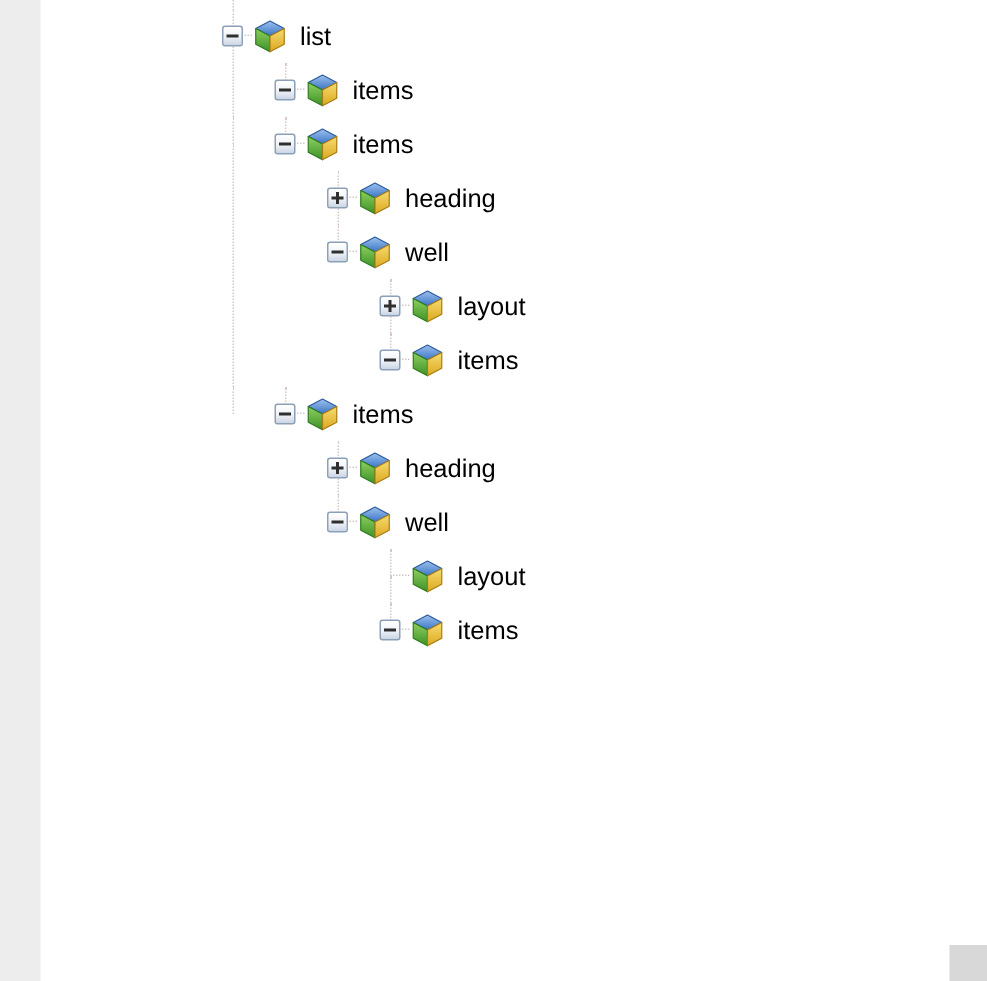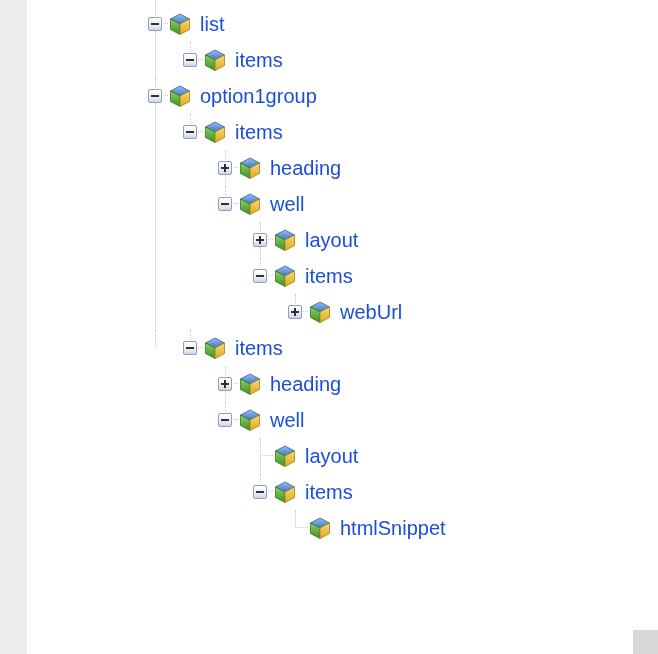--- a/index.html
+++ b/index.html
@@ -40,21 +40,21 @@
   }
   .exp.minus::before,.exp.plus::before{
     content:"";position:absolute;left:2px;right:2px;top:5px;height:2px;background:var(--sign);
   }
   .exp.plus::after{
     content:"";position:absolute;top:2px;bottom:2px;left:5px;width:2px;background:var(--sign);
   }
   .exp.spacer{visibility:hidden;}
   .cube{flex:0 0 24px;width:24px;height:24px;margin-right:8px;}
   .cube svg{display:block;}
-  .label{font-size:20px;line-height:1;color:#1d4ed8;white-space:nowrap;}
+  .label{font-size:17px;line-height:1;color:#000000;white-space:nowrap;}
 </style>
 </head>
 <body>
 
 <svg width="0" height="0" style="position:absolute" aria-hidden="true">
   <defs>
     <linearGradient id="gTop" x1="0" y1="0" x2="0" y2="1">
       <stop offset="0" stop-color="#9cc2ee"></stop>
         <stop offset="1" stop-color="#3b74c4"></stop>
     </linearGradient>
@@ -97,31 +97,20 @@
   </svg>
                 </span>
                 <span class="label">items</span>
               </div>
               <ul>
               </ul>
             </li>
           </ul>
         </li>
         <li>
-          <div class="row">
-            <span class="exp minus"></span>
-            <span class="cube">
-              <svg width="24" height="24" viewBox="0 0 24 24">
-    <polygon points="12,2 21.5,7 12,12 2.5,7" fill="url(#gTop)" stroke="#2d5a9e" stroke-width="0.8" stroke-linejoin="round"></polygon>
-    <polygon points="2.5,7 12,12 12,22.5 2.5,17.5" fill="url(#gLeft)" stroke="#2e7a1f" stroke-width="0.8" stroke-linejoin="round"></polygon>
-    <polygon points="21.5,7 12,12 12,22.5 21.5,17.5" fill="url(#gRight)" stroke="#a87d15" stroke-width="0.8" stroke-linejoin="round"></polygon>
-  </svg>
-            </span>
-            <span class="label">option1group</span>
-          </div>
           <ul>
             <li class="last">
               <div class="row">
                 <span class="exp minus"></span>
                 <span class="cube">
                   <svg width="24" height="24" viewBox="0 0 24 24">
     <polygon points="12,2 21.5,7 12,12 2.5,7" fill="url(#gTop)" stroke="#2d5a9e" stroke-width="0.8" stroke-linejoin="round"></polygon>
     <polygon points="2.5,7 12,12 12,22.5 2.5,17.5" fill="url(#gLeft)" stroke="#2e7a1f" stroke-width="0.8" stroke-linejoin="round"></polygon>
     <polygon points="21.5,7 12,12 12,22.5 21.5,17.5" fill="url(#gRight)" stroke="#a87d15" stroke-width="0.8" stroke-linejoin="round"></polygon>
   </svg>
@@ -173,35 +162,20 @@
                         <span class="exp minus"></span>
                         <span class="cube">
                           <svg width="24" height="24" viewBox="0 0 24 24">
     <polygon points="12,2 21.5,7 12,12 2.5,7" fill="url(#gTop)" stroke="#2d5a9e" stroke-width="0.8" stroke-linejoin="round"></polygon>
     <polygon points="2.5,7 12,12 12,22.5 2.5,17.5" fill="url(#gLeft)" stroke="#2e7a1f" stroke-width="0.8" stroke-linejoin="round"></polygon>
     <polygon points="21.5,7 12,12 12,22.5 21.5,17.5" fill="url(#gRight)" stroke="#a87d15" stroke-width="0.8" stroke-linejoin="round"></polygon>
   </svg>
                         </span>
                         <span class="label">items</span>
                       </div>
-                      <ul>
-                        <li class="last">
-                          <div class="row">
-                            <span class="exp plus"></span>
-                            <span class="cube">
-                              <svg width="24" height="24" viewBox="0 0 24 24">
-    <polygon points="12,2 21.5,7 12,12 2.5,7" fill="url(#gTop)" stroke="#2d5a9e" stroke-width="0.8" stroke-linejoin="round"></polygon>
-    <polygon points="2.5,7 12,12 12,22.5 2.5,17.5" fill="url(#gLeft)" stroke="#2e7a1f" stroke-width="0.8" stroke-linejoin="round"></polygon>
-    <polygon points="21.5,7 12,12 12,22.5 21.5,17.5" fill="url(#gRight)" stroke="#a87d15" stroke-width="0.8" stroke-linejoin="round"></polygon>
-  </svg>
-                            </span>
-                            <span class="label">webUrl</span>
-                          </div>
-                        </li>
-                      </ul>
                     </li>
                   </ul>
                 </li>
               </ul>
             </li>
           </ul>
         </li>
         <li class="last">
           <ul>
             <li class="last">
@@ -261,35 +235,20 @@
                         <span class="exp minus"></span>
                         <span class="cube">
                           <svg width="24" height="24" viewBox="0 0 24 24">
     <polygon points="12,2 21.5,7 12,12 2.5,7" fill="url(#gTop)" stroke="#2d5a9e" stroke-width="0.8" stroke-linejoin="round"></polygon>
     <polygon points="2.5,7 12,12 12,22.5 2.5,17.5" fill="url(#gLeft)" stroke="#2e7a1f" stroke-width="0.8" stroke-linejoin="round"></polygon>
     <polygon points="21.5,7 12,12 12,22.5 21.5,17.5" fill="url(#gRight)" stroke="#a87d15" stroke-width="0.8" stroke-linejoin="round"></polygon>
   </svg>
                         </span>
                         <span class="label">items</span>
                       </div>
-                      <ul>
-                        <li class="last">
-                          <div class="row">
-                            <span class="exp spacer"></span>
-                            <span class="cube">
-                              <svg width="24" height="24" viewBox="0 0 24 24">
-    <polygon points="12,2 21.5,7 12,12 2.5,7" fill="url(#gTop)" stroke="#2d5a9e" stroke-width="0.8" stroke-linejoin="round"></polygon>
-    <polygon points="2.5,7 12,12 12,22.5 2.5,17.5" fill="url(#gLeft)" stroke="#2e7a1f" stroke-width="0.8" stroke-linejoin="round"></polygon>
-    <polygon points="21.5,7 12,12 12,22.5 21.5,17.5" fill="url(#gRight)" stroke="#a87d15" stroke-width="0.8" stroke-linejoin="round"></polygon>
-  </svg>
-                            </span>
-                            <span class="label">htmlSnippet</span>
-                          </div>
-                        </li>
-                      </ul>
                     </li>
                   </ul>
                 </li>
               </ul>
             </li>
           </ul>
         </li>
       </ul>
     </div>
   <div class="corner"></div>

